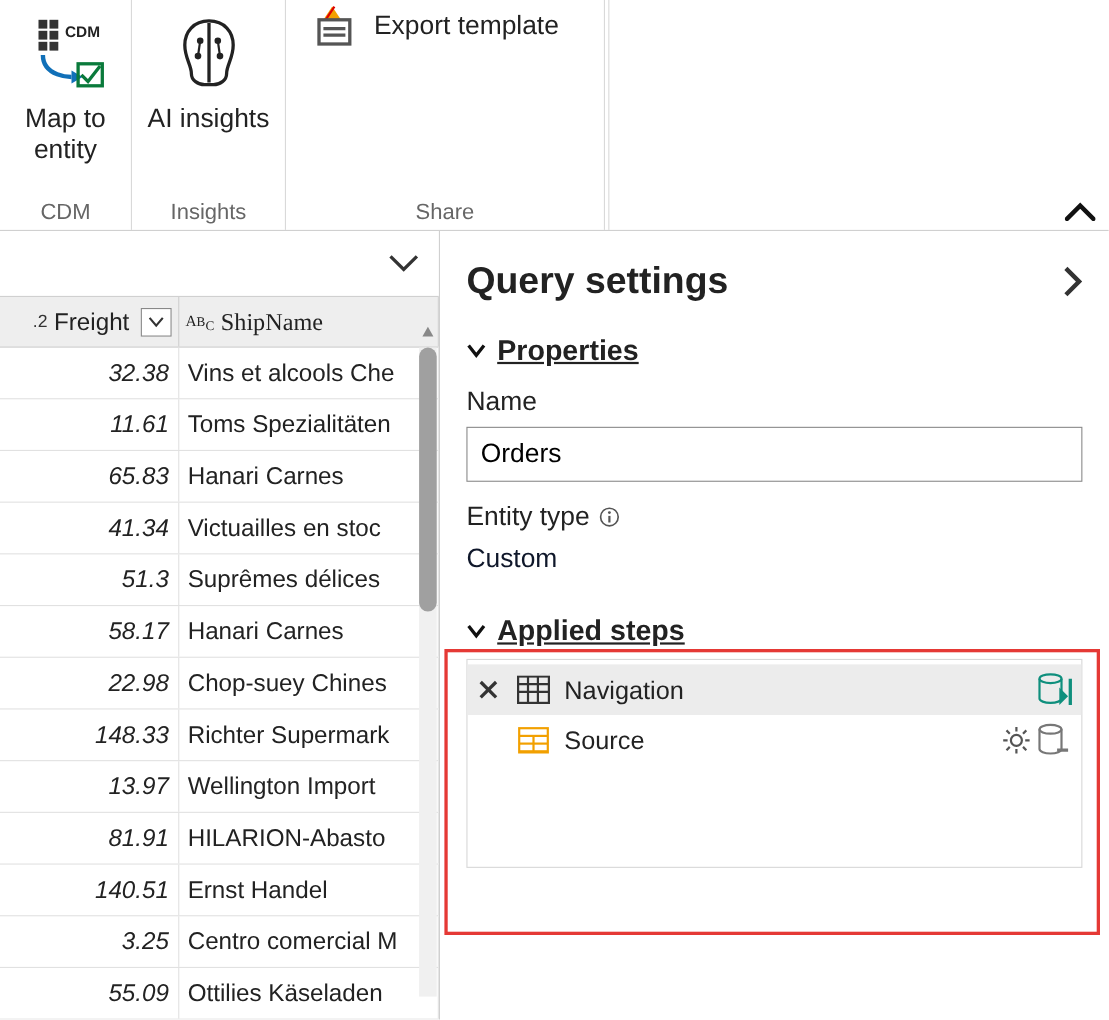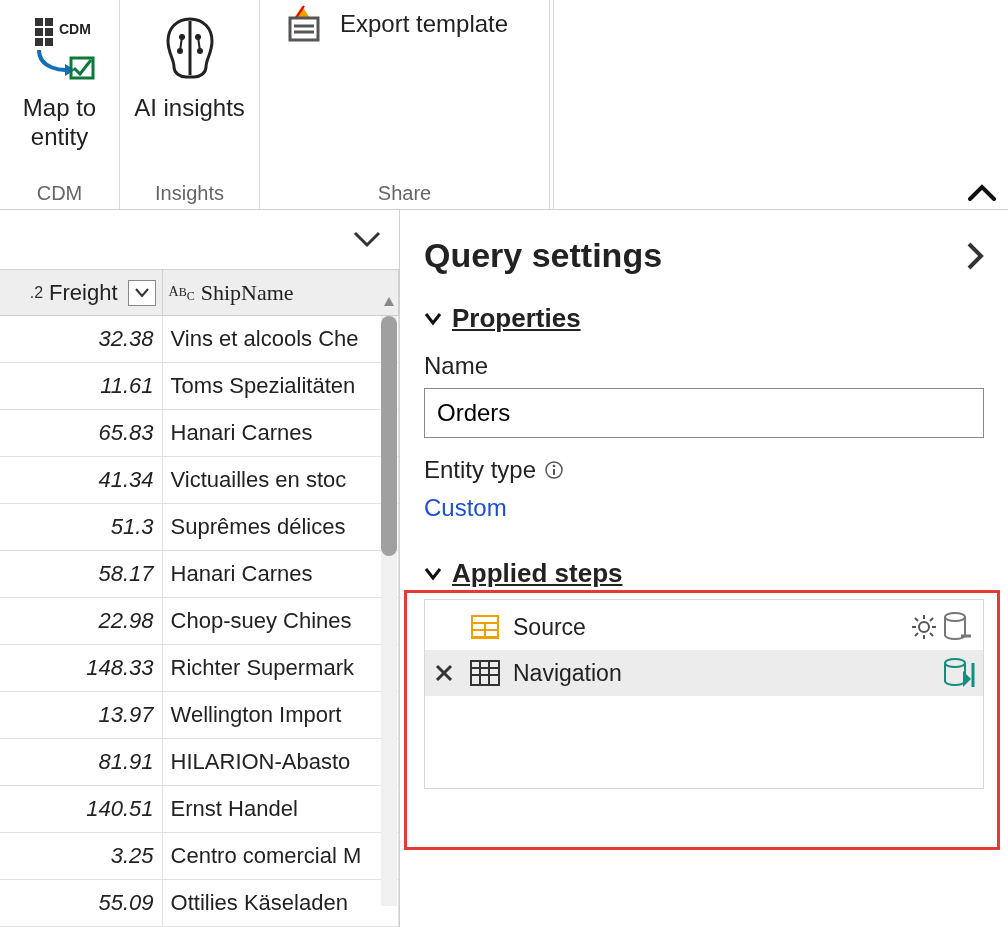--- a/index.html
+++ b/index.html
@@ -154,21 +154,21 @@
     text-decoration:underline;
   }
   .prop-label {
     font-size:24px; margin-top:18px; display:flex; align-items:center; gap:8px;
   }
   .prop-input {
     margin-top:8px; width:100%; height:50px;
     font-size:24px; padding:0 12px;
     border:1px solid #8a8a8a; border-radius:0;
   }
-  .entity-type-val { font-size:24px; margin-top:10px; color:#1d4ed8; }
+  .entity-type-val { font-size:24px; margin-top:10px; color:#0f172a; }
 
   .applied-box {
     margin-top:10px; border:1px solid #d7d7d7; height:190px; padding:4px 0;
   }
   .applied-outline {
     position:absolute;
     left:4px; top:380px; right:8px; height:260px;
     border:3px solid #e53935;
     pointer-events:none;
   }
@@ -383,20 +383,50 @@
     <div class="entity-type-val">Custom</div>
 
     <div class="section-head" style="margin-top:36px;">
       <svg width="18" height="14" viewBox="0 0 18 14">
           <path d="M2 2 L9 11 L16 2" fill="none" stroke="#111" stroke-width="3"></path>
         </svg>
       <span>Applied steps</span>
     </div>
 
     <div class="applied-box" id="steps">
+        <div class="step-row selected">
+          <span class="delete">
+            <span>
+              <svg width="20" height="20" viewBox="0 0 20 20">
+                <line x1="3" y1="3" x2="17" y2="17" stroke="#333" stroke-width="3"></line>
+                <line x1="17" y1="3" x2="3" y2="17" stroke="#333" stroke-width="3"></line>
+              </svg>
+            </span>
+          </span>
+          <span class="step-icon">
+            <svg width="30" height="26" viewBox="0 0 30 26">
+              <rect x="1" y="1" width="28" height="24" fill="none" stroke="#333" stroke-width="2"></rect>
+              <line x1="1" y1="8" x2="29" y2="8" stroke="#333" stroke-width="2"></line>
+              <line x1="1" y1="15" x2="29" y2="15" stroke="#333" stroke-width="2"></line>
+              <line x1="10" y1="1" x2="10" y2="25" stroke="#333" stroke-width="2"></line>
+              <line x1="19" y1="1" x2="19" y2="25" stroke="#333" stroke-width="2"></line>
+            </svg>
+          </span>
+          <span class="step-name">Navigation</span>
+          <span class="right-icons">
+            <span>
+              <svg width="34" height="32" viewBox="0 0 34 32">
+                <ellipse cx="12" cy="6" rx="10" ry="4" fill="none" stroke="#0f8f7d" stroke-width="2"></ellipse>
+                <path d="M2 6 L2 24 A10 4 0 0 0 22 24 L22 6" fill="none" stroke="#0f8f7d" stroke-width="2"></path>
+                <polygon points="20,14 28,22 20,30" fill="#0f8f7d"></polygon>
+                <line x1="30" y1="6" x2="30" y2="30" stroke="#0f8f7d" stroke-width="3"></line>
+              </svg>
+            </span>
+          </span>
+        </div>
         <div class="step-row">
           <span class="delete"></span>
           <span class="step-icon">
             <svg width="30" height="26" viewBox="0 0 30 26">
               <rect x="1" y="1" width="28" height="24" fill="#f2a000"></rect>
               <rect x="3" y="3" width="24" height="5" fill="#fff"></rect>
               <rect x="3" y="10" width="11" height="5" fill="#fff"></rect>
               <rect x="16" y="10" width="11" height="5" fill="#fff"></rect>
               <rect x="3" y="17" width="11" height="5" fill="#fff"></rect>
               <rect x="16" y="17" width="11" height="5" fill="#fff"></rect>
@@ -421,47 +451,17 @@
             </span>
             <span>
               <svg width="34" height="32" viewBox="0 0 34 32">
                 <ellipse cx="12" cy="6" rx="10" ry="4" fill="none" stroke="#777" stroke-width="2"></ellipse>
                 <path d="M2 6 L2 24 A10 4 0 0 0 22 24 L22 6" fill="none" stroke="#777" stroke-width="2"></path>
                 <line x1="18" y1="25" x2="28" y2="25" stroke="#777" stroke-width="3"></line>
               </svg>
             </span>
           </span>
         </div>
-        <div class="step-row selected">
-          <span class="delete">
-            <span>
-              <svg width="20" height="20" viewBox="0 0 20 20">
-                <line x1="3" y1="3" x2="17" y2="17" stroke="#333" stroke-width="3"></line>
-                <line x1="17" y1="3" x2="3" y2="17" stroke="#333" stroke-width="3"></line>
-              </svg>
-            </span>
-          </span>
-          <span class="step-icon">
-            <svg width="30" height="26" viewBox="0 0 30 26">
-              <rect x="1" y="1" width="28" height="24" fill="none" stroke="#333" stroke-width="2"></rect>
-              <line x1="1" y1="8" x2="29" y2="8" stroke="#333" stroke-width="2"></line>
-              <line x1="1" y1="15" x2="29" y2="15" stroke="#333" stroke-width="2"></line>
-              <line x1="10" y1="1" x2="10" y2="25" stroke="#333" stroke-width="2"></line>
-              <line x1="19" y1="1" x2="19" y2="25" stroke="#333" stroke-width="2"></line>
-            </svg>
-          </span>
-          <span class="step-name">Navigation</span>
-          <span class="right-icons">
-            <span>
-              <svg width="34" height="32" viewBox="0 0 34 32">
-                <ellipse cx="12" cy="6" rx="10" ry="4" fill="none" stroke="#0f8f7d" stroke-width="2"></ellipse>
-                <path d="M2 6 L2 24 A10 4 0 0 0 22 24 L22 6" fill="none" stroke="#0f8f7d" stroke-width="2"></path>
-                <polygon points="20,14 28,22 20,30" fill="#0f8f7d"></polygon>
-                <line x1="30" y1="6" x2="30" y2="30" stroke="#0f8f7d" stroke-width="3"></line>
-              </svg>
-            </span>
-          </span>
-        </div>
       </div>
 
     <div class="applied-outline"></div>
   </div>
 </div>
 
 </body></html>

